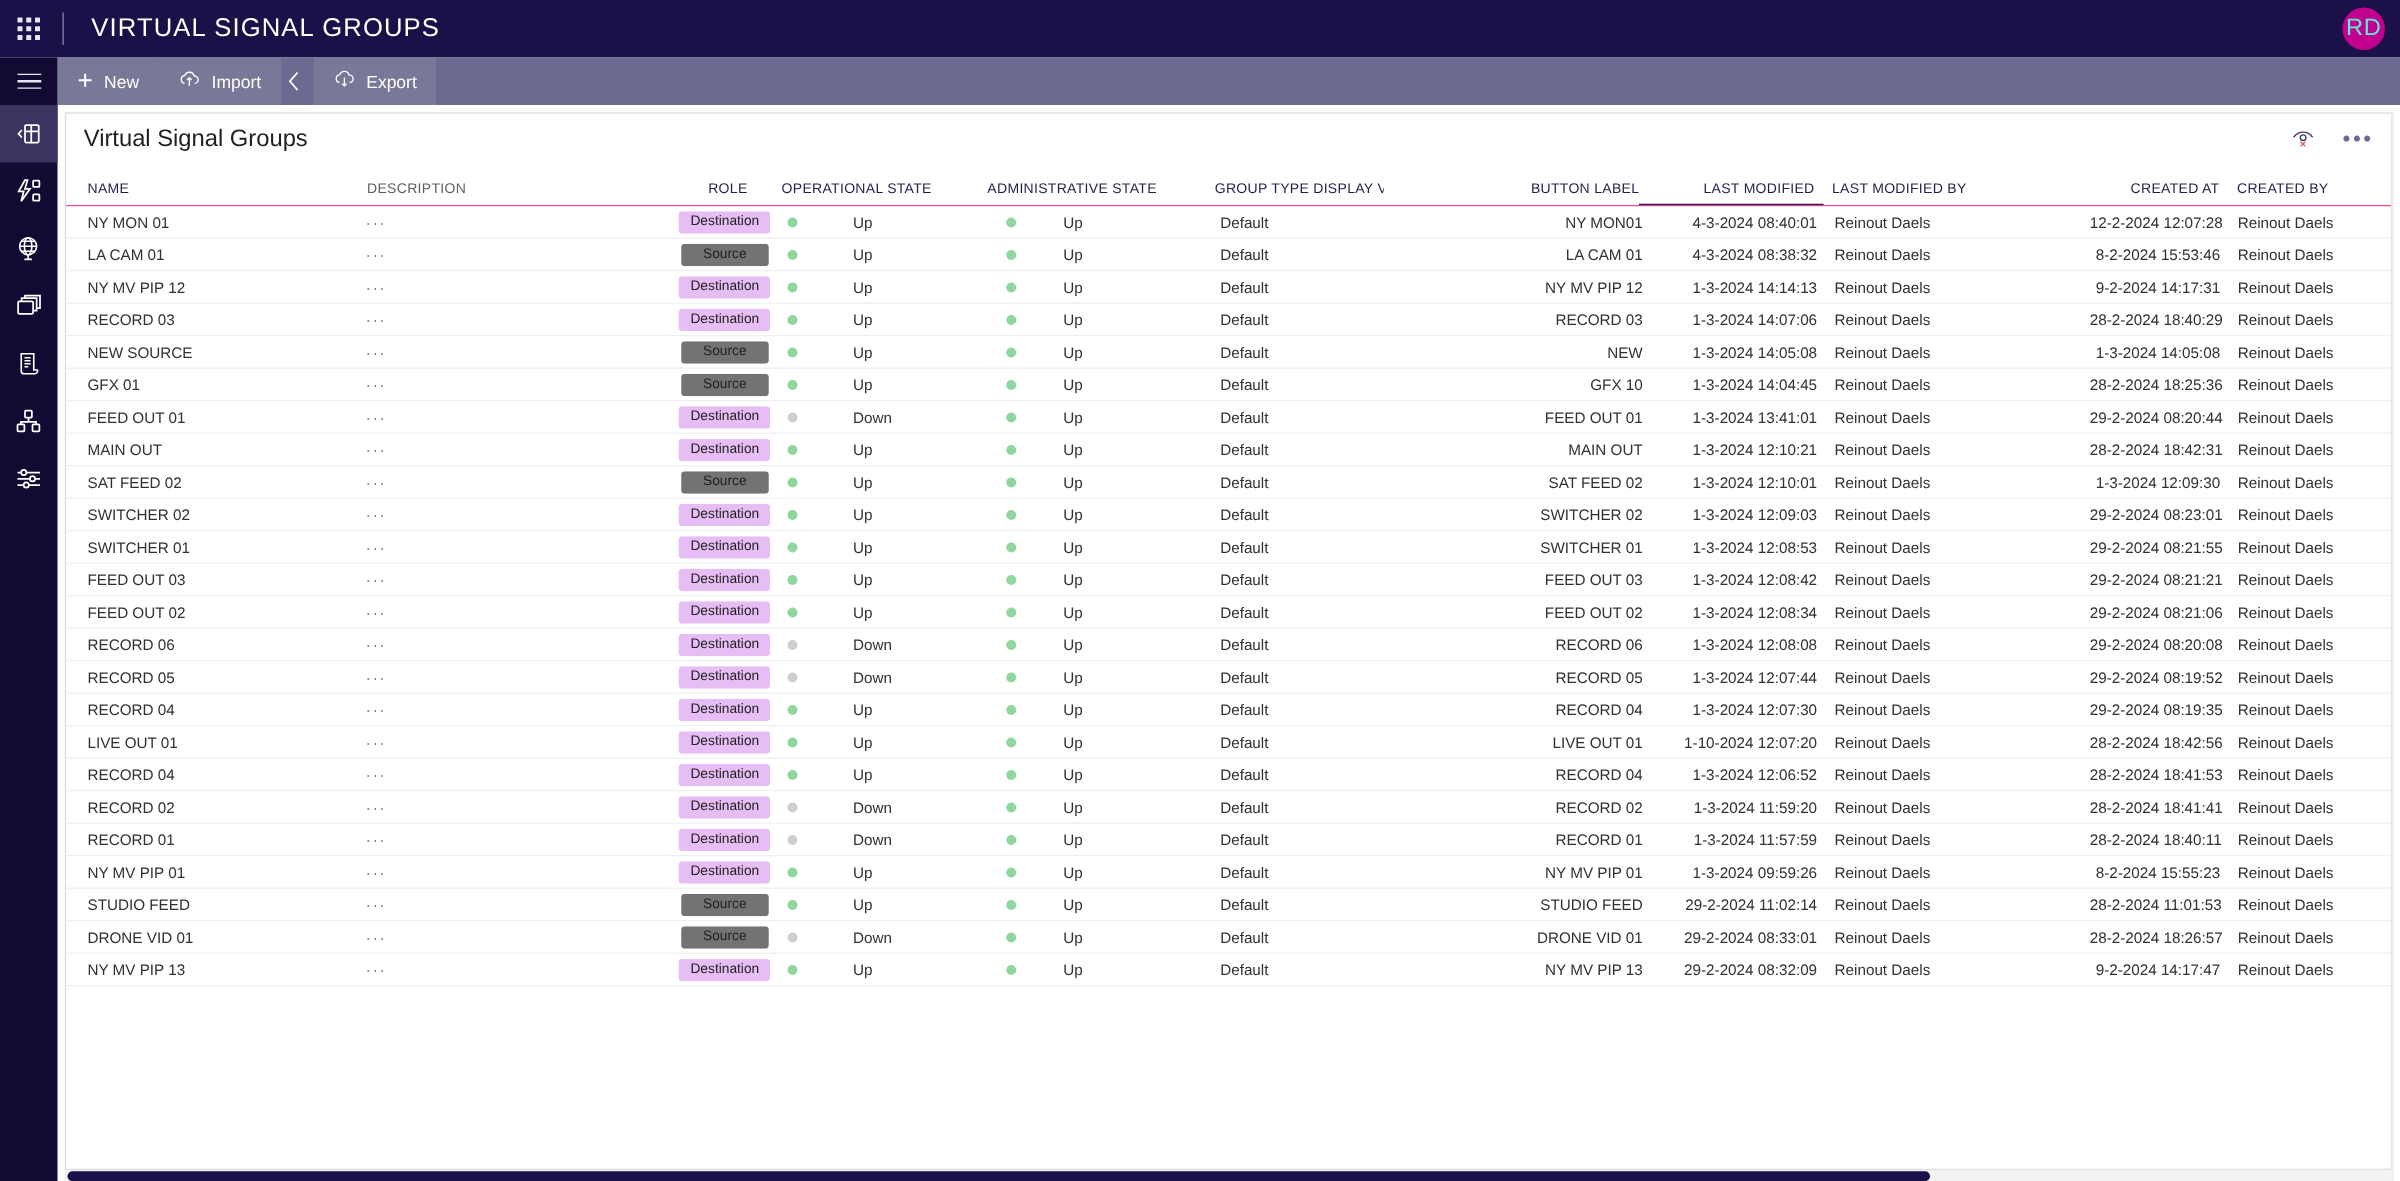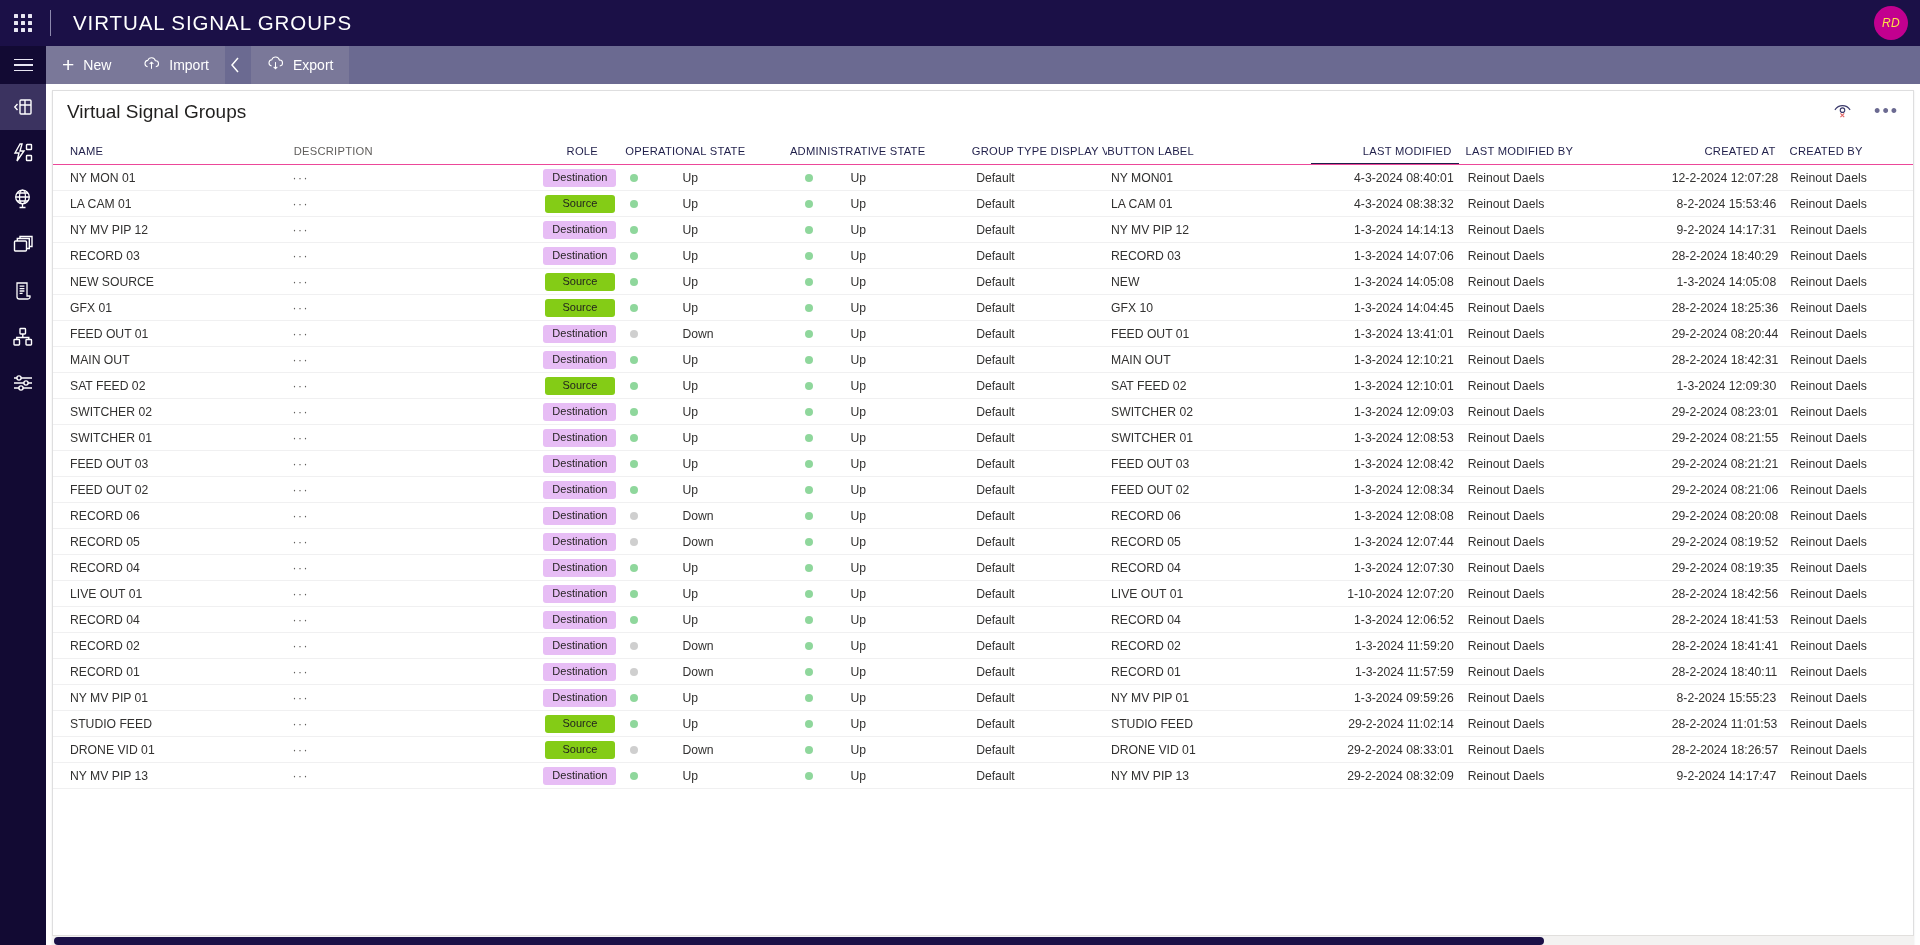--- a/index.html
+++ b/index.html
@@ -35,25 +35,24 @@
   .app-title {
     color: #ffffff;
     font-size: 20.5px;
     letter-spacing: 0.9px;
     font-weight: 400;
   }
   .avatar {
     position: absolute; right: 12px; top: 6px;
     width: 34px; height: 34px; border-radius: 50%;
     background: #c2008f;
-    color: #fde047; font-size: 12px;
+    color: #5eead4; font-size: 19px;
     display: flex; align-items: center; justify-content: center;
     letter-spacing: 0.4px;
     cursor: pointer;
-    font-style: italic;
   }
 
   
   .cmdbar {
     position: absolute; top: 46px; left: 0;
     width: 1920px; height: 38px;
     background: #6b6a91;
     display: flex; align-items: stretch;
   }
   .cmd-hamburger {
@@ -154,41 +153,41 @@
 
   
   .c-name  { width: 248px; padding-left: 7px; }
   .c-desc  { width: 268px; padding-left: 0px; color: #605e5c; }
   .c-role  { width: 86px;  text-align: center; }
   .c-opdot { width: 68px;  }
   .c-opst  { width: 122px; }
   .c-addot { width: 60px;  }
   .c-adst  { width: 136px; }
   .c-gtype { width: 146px; }
-  .c-btn   { width: 220px; }
+  .c-btn   { width: 220px; text-align: right; }
   .c-lm    { width: 158px; text-align: right; padding-right: 7px; }
   .c-lmby  { width: 228px; padding-left: 7px; }
   .c-ca    { width: 120px; text-align: right; padding-right: 7px; }
   .c-caby  { width: 140px; padding-left: 7px; }
 
   
   .grid-header .c-desc { padding-left: 0px; }
 
   .pill {
     display: inline-block;
     min-width: 70px;
     padding: 3px 9px 4px;
     border-radius: 3px;
     font-size: 11px;
     text-align: center;
     color: #201f1e;
     line-height: 1;
   }
   .pill.destination { background: #e7bdf5; }
-  .pill.source      { background: #84cc16; }
+  .pill.source      { background: #737373; }
 
   .dot {
     display: inline-block;
     width: 8px; height: 8px; border-radius: 50%;
     margin-left: 10px;
   }
   .dot.up   { background: #8fd79c; }
   .dot.down { background: #cfcfcf; }
 
   .ellipsis-cell { color: #605e5c; letter-spacing: 1.5px; font-size: 12px; }

